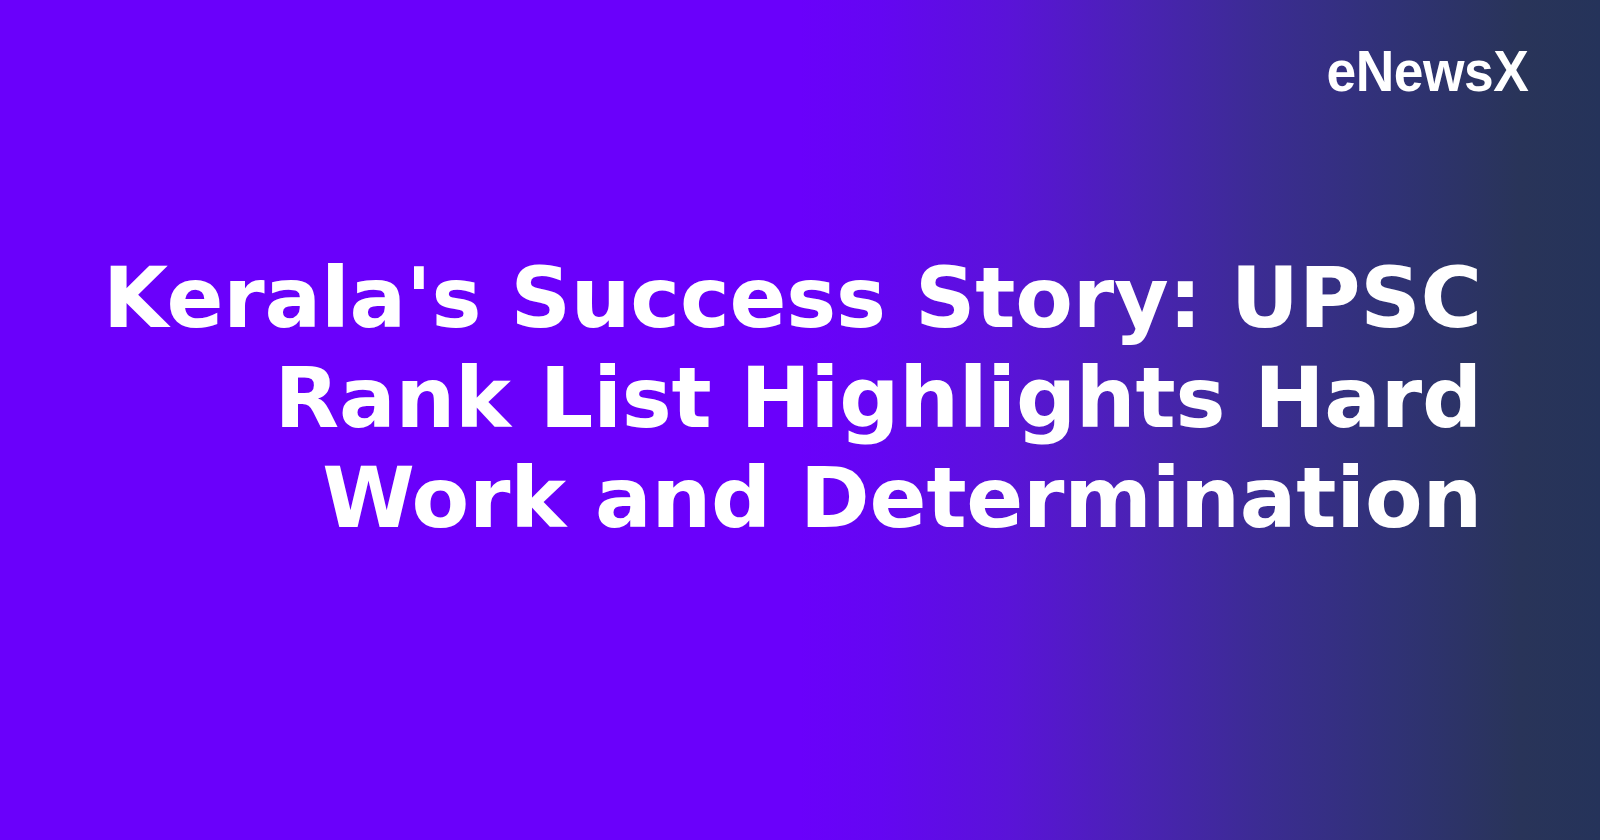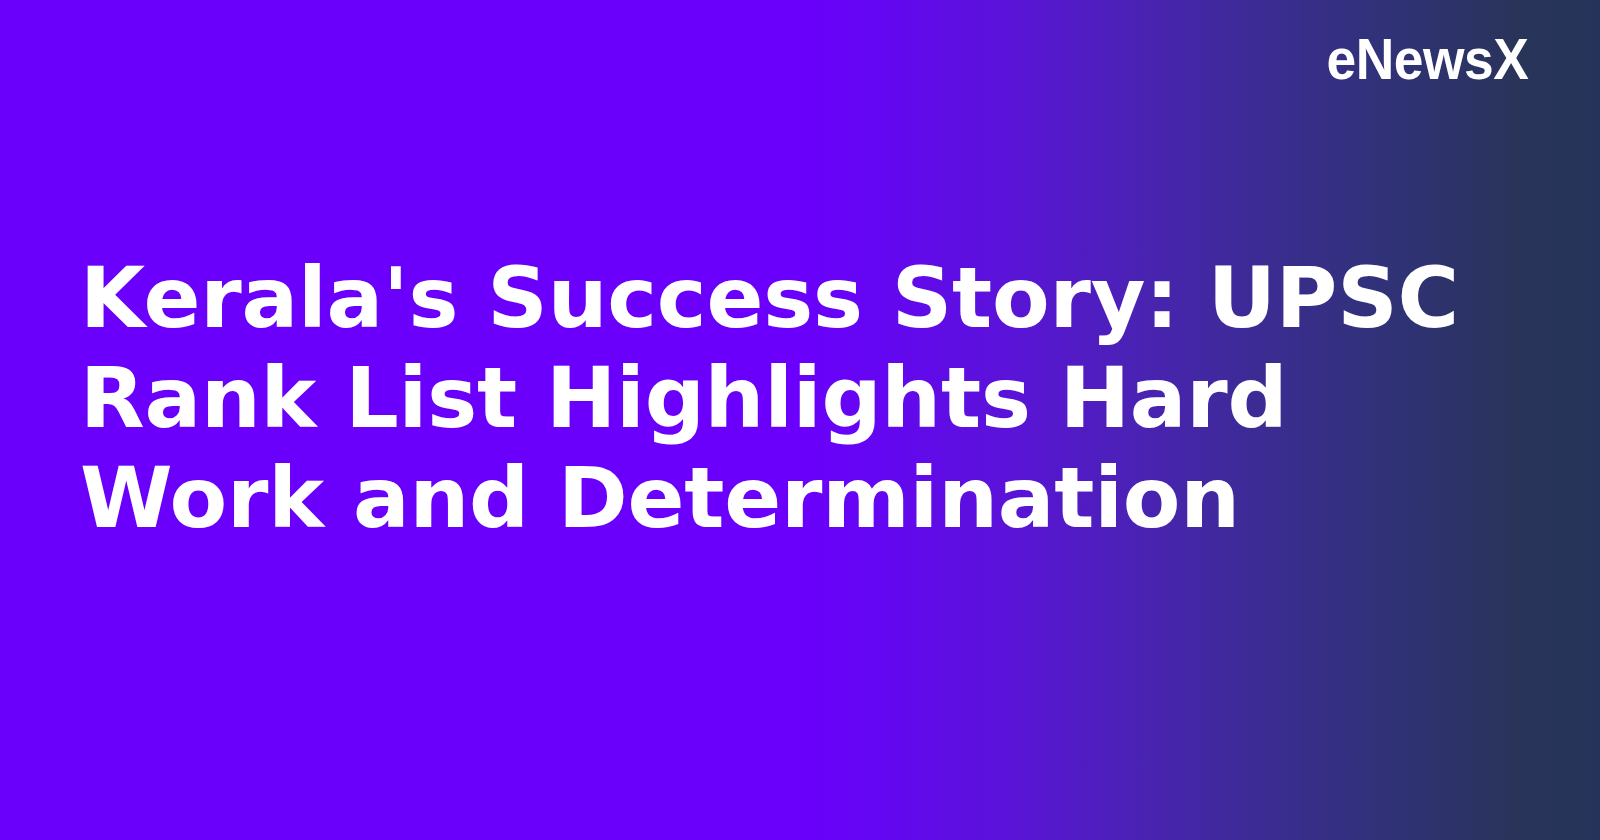--- a/index.html
+++ b/index.html
@@ -29,21 +29,21 @@
         #25335a 100%
     );
     background-color: #6a00fb;
     font-family: "DejaVu Sans", "Liberation Sans", sans-serif;
     -webkit-font-smoothing: antialiased;
   }
 
   
   .brand {
     position: absolute;
-    top: 4px;
+    top: 16px;
     right: 72px;
     height: 110px;
     display: flex;
     align-items: center;
     justify-content: flex-end;
   }
 
   .brand-wordmark {
     color: #ffffff;
     font-family: "Liberation Sans Narrow", "Liberation Sans", "DejaVu Sans Condensed", "DejaVu Sans", sans-serif;
@@ -52,23 +52,24 @@
     letter-spacing: -0.5px;
     line-height: 1;
     white-space: nowrap;
     transform: scaleX(0.92);
     transform-origin: right center;
   }
 
   
   .headline-block {
     position: absolute;
-    left: 80px;
+    left: 62px;
     top: 248px;
     width: 1420px;
+    text-align: right;
   }
 
   .headline {
     margin: 0;
     padding: 0;
     color: #ffffff;
     font-family: "DejaVu Sans", "Liberation Sans", sans-serif;
     font-size: 84px;
     font-weight: 700;
     line-height: 100px;

